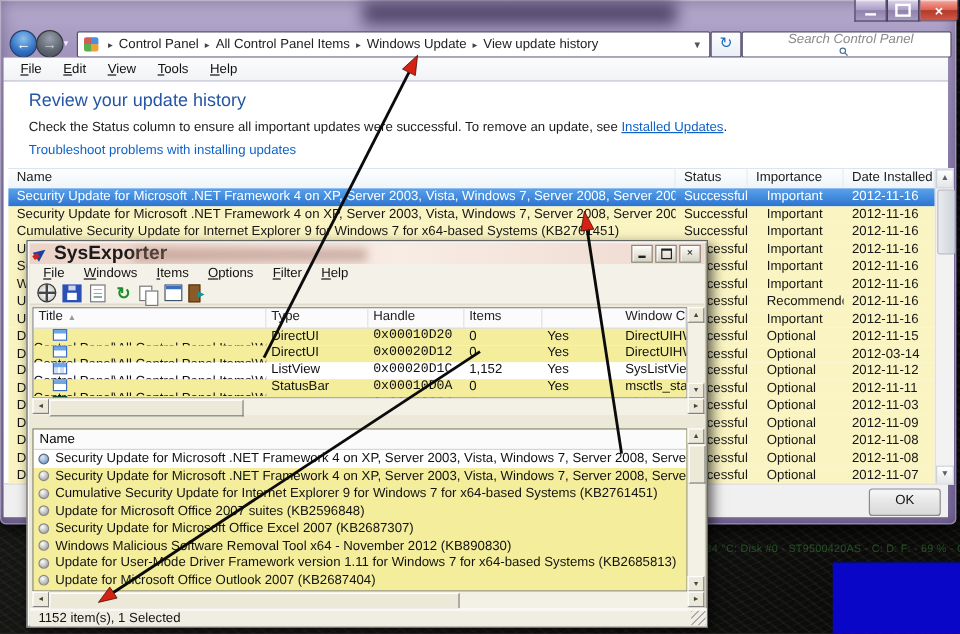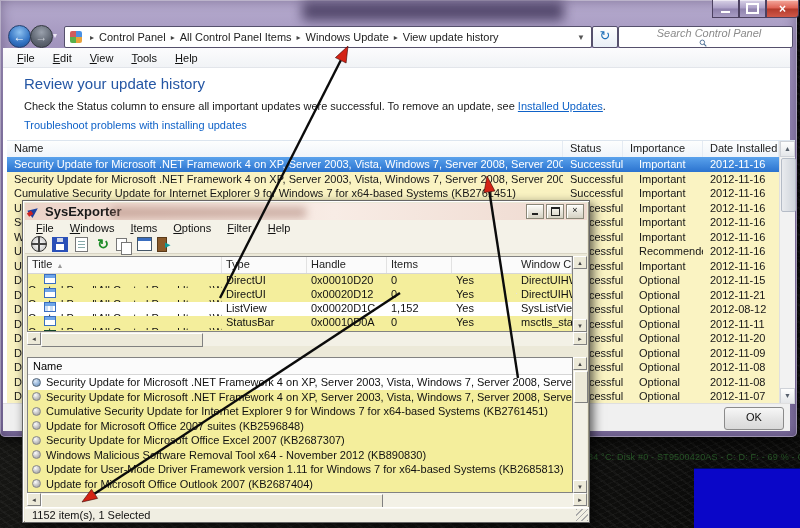--- a/index.html
+++ b/index.html
@@ -79,21 +79,21 @@
     background:linear-gradient(#f7f7f7,#e4e4e4 55%,#d9d9d9);border:1px solid #8a8a8a;border-radius:3px;
     text-align:center;line-height:19px;}
   
   .sysx{left:22px;top:200px;width:568px;height:323px;background:#ece9d8;border:1px solid #666;
     box-shadow: inset 1px 1px 0 #fff, inset -1px -1px 0 #989482, 3px 4px 10px rgba(0,0,0,.65);box-sizing:border-box;}
   .sysx-title{left:2px;top:2px;width:562px;height:17px;background:linear-gradient(90deg,#ecd3c8,#f8ece5 55%,#eed9cf);
     display:flex;align-items:center;}
   .sysx-appicon{width:0;height:0;border-left:10px solid #1c3f9e;border-top:4px solid transparent;border-bottom:5px solid transparent;
     margin-left:4px;transform:rotate(-35deg);position:relative;}
   .sysx-appicon::after{content:"";position:absolute;left:-12px;top:-2px;width:5px;height:4px;background:#c22;}
-  .sysx-title .t{font-size:13px;font-weight:600;color:#1a1a1a;margin-left:6px;}
+  .sysx-title .t{font-size:16px;font-weight:600;color:#1a1a1a;margin-left:6px;}
   .sysx-blur{left:86px;top:4px;width:195px;height:11px;background:#a4766a;filter:blur(4px);opacity:.5;}
   .sysx-btns{margin-left:auto;display:flex;gap:2px;margin-right:3px;}
   .sysx-btn{width:16px;height:13px;background:linear-gradient(#fdfcf8,#d5d1c3);border:1px solid #8a8778;
     box-shadow:inset 1px 1px 0 #fff;font-size:9px;line-height:11px;text-align:center;color:#111;}
   .cl-min{display:block;width:6px;height:2px;background:#222;margin:8px auto 0;}
   .cl-max{display:block;width:7px;height:6px;border:1px solid #222;border-top-width:2px;margin:2px auto 0;}
   .sysx-menu{left:2px;top:19px;width:562px;height:15px;background:#f4f2e8;display:flex;align-items:center;padding-left:3px;box-sizing:border-box;}
   .sysx-menu .menu-item{padding:0 8px;}
   .sysx-toolbar{left:2px;top:34px;width:562px;height:19px;background:#f4f2e8;border-bottom:1px solid #d9d5c5;
     display:flex;align-items:center;gap:5px;padding-left:6px;box-sizing:border-box;}
@@ -123,21 +123,21 @@
   .w-title{width:194px;} .w-type{width:85px;} .w-handle{width:80px;} .w-items{width:65px;} .w-vis{width:65px;margin-top:36px;} .w-class{width:55px;}
   .sort{font-size:7px;color:#999;margin-left:4px;}
   .tp-row{display:flex;height:14px;line-height:13px;background:#f4ee9c;font-size:11px;color:#111;}
   .tp-row.selected{background:#fff;}
   .tp-row span{white-space:nowrap;overflow:hidden;box-sizing:border-box;display:block;font-size:11px;}
   .tp-title{width:194px;display:flex;align-items:center;}
   .tp-ico{width:12px;height:10px;margin:0 3px 0 16px;flex:0 0 auto;background:#fff;border:1px solid #3a6ec0;box-shadow:inset 0 3px 0 #6fa6e8;}
   [data-icon="listview"] .tp-ico{background:repeating-linear-gradient(90deg,#cfe0f5 0 3px,#fff 3px 5px);}
   [data-icon="excel"] .tp-ico{background:#1e7145;border-color:#114427;box-shadow:inset 2px 2px 0 #2f9a63;}
   .tp-t{flex:1;white-space:nowrap;overflow:hidden;}
-  .tp-c2{width:85px;padding-left:4px;} .tp-c3{width:80px;padding-left:4px;}
+  .tp-c2{width:85px;padding-left:4px;} .tp-c3{width:80px;padding-left:4px;font-family:Liberation Mono, monospace;}
   .tp-c4{width:65px;padding-left:4px;} .tp-c5{width:65px;padding-left:4px;} .tp-c6{width:55px;padding-left:4px;}
   .cscroll{background:#f3f1e6;box-sizing:border-box;}
   .cs-btn{width:14px;height:13px;background:#ece9d8;border:1px solid;border-color:#fff #808080 #808080 #fff;
     font-size:6px;color:#444;text-align:center;line-height:12px;box-sizing:border-box;}
   .tp-vscroll{left:550px;top:55px;width:14px;height:76px;}
   .tp-hscroll{left:4px;top:131px;width:560px;height:14px;display:flex;}
   .cs-thumb{height:12px;background:#ece9d8;border:1px solid;border-color:#fff #808080 #808080 #fff;margin-top:1px;}
   .bpane{left:4px;top:156px;width:546px;height:136px;background:#f4ee9c;}
   .bp-header{height:17px;background:#fbfbfb;border-bottom:1px solid #d6d6d6;font-size:11px;padding:2px 0 0 5px;box-sizing:border-box;}
   .bp-row{display:flex;align-items:center;height:14.5px;font-size:11px;color:#111;background:#f4ee9c;}
@@ -307,42 +307,42 @@
               <span class="c-name">De</span>
               <span class="c-status">Successful</span>
               <span class="c-imp">Optional</span>
               <span class="c-date">2012-11-15</span>
             </div>
 
             <div class="lrow">
               <span class="c-name">De</span>
               <span class="c-status">Successful</span>
               <span class="c-imp">Optional</span>
-              <span class="c-date">2012-11-21</span>
-            </div>
-
-            <div class="lrow">
-              <span class="c-name">De</span>
-              <span class="c-status">Successful</span>
-              <span class="c-imp">Optional</span>
-              <span class="c-date">2012-08-12</span>
+              <span class="c-date">2012-03-14</span>
+            </div>
+
+            <div class="lrow">
+              <span class="c-name">De</span>
+              <span class="c-status">Successful</span>
+              <span class="c-imp">Optional</span>
+              <span class="c-date">2012-11-12</span>
             </div>
 
             <div class="lrow">
               <span class="c-name">De</span>
               <span class="c-status">Successful</span>
               <span class="c-imp">Optional</span>
               <span class="c-date">2012-11-11</span>
             </div>
 
             <div class="lrow">
               <span class="c-name">De</span>
               <span class="c-status">Successful</span>
               <span class="c-imp">Optional</span>
-              <span class="c-date">2012-11-20</span>
+              <span class="c-date">2012-11-03</span>
             </div>
 
             <div class="lrow">
               <span class="c-name">De</span>
               <span class="c-status">Successful</span>
               <span class="c-imp">Optional</span>
               <span class="c-date">2012-11-09</span>
             </div>
 
             <div class="lrow">

